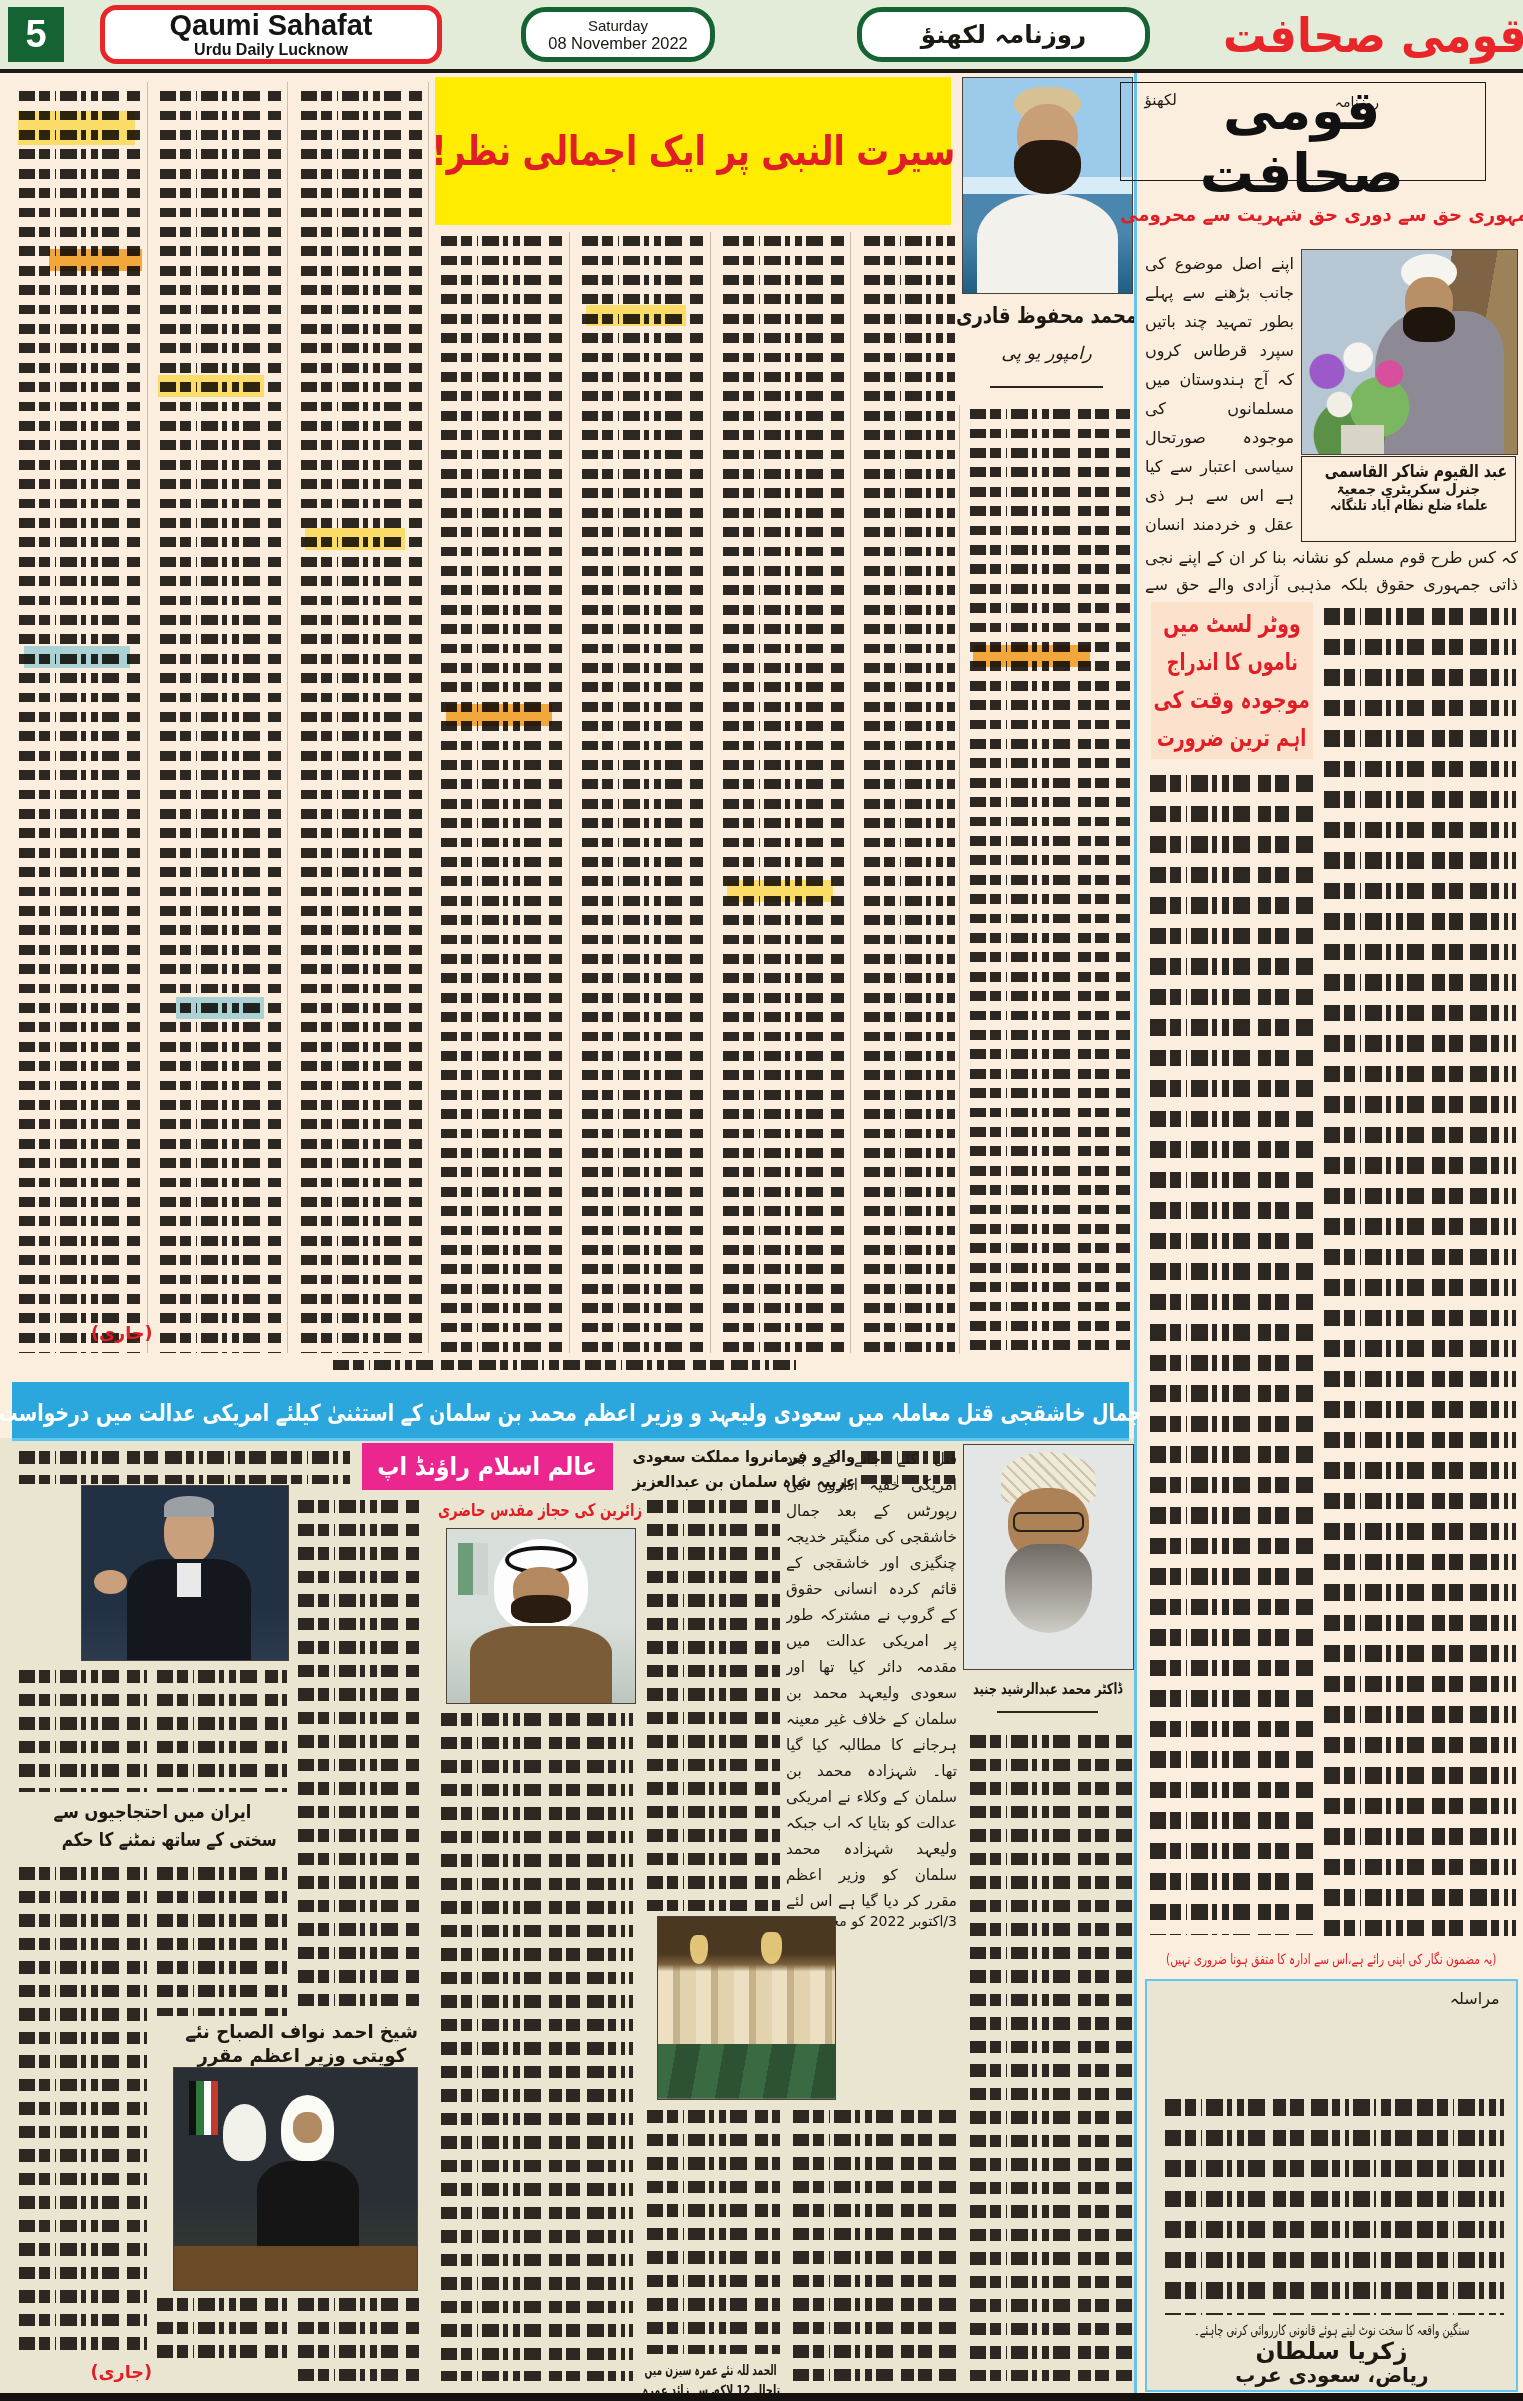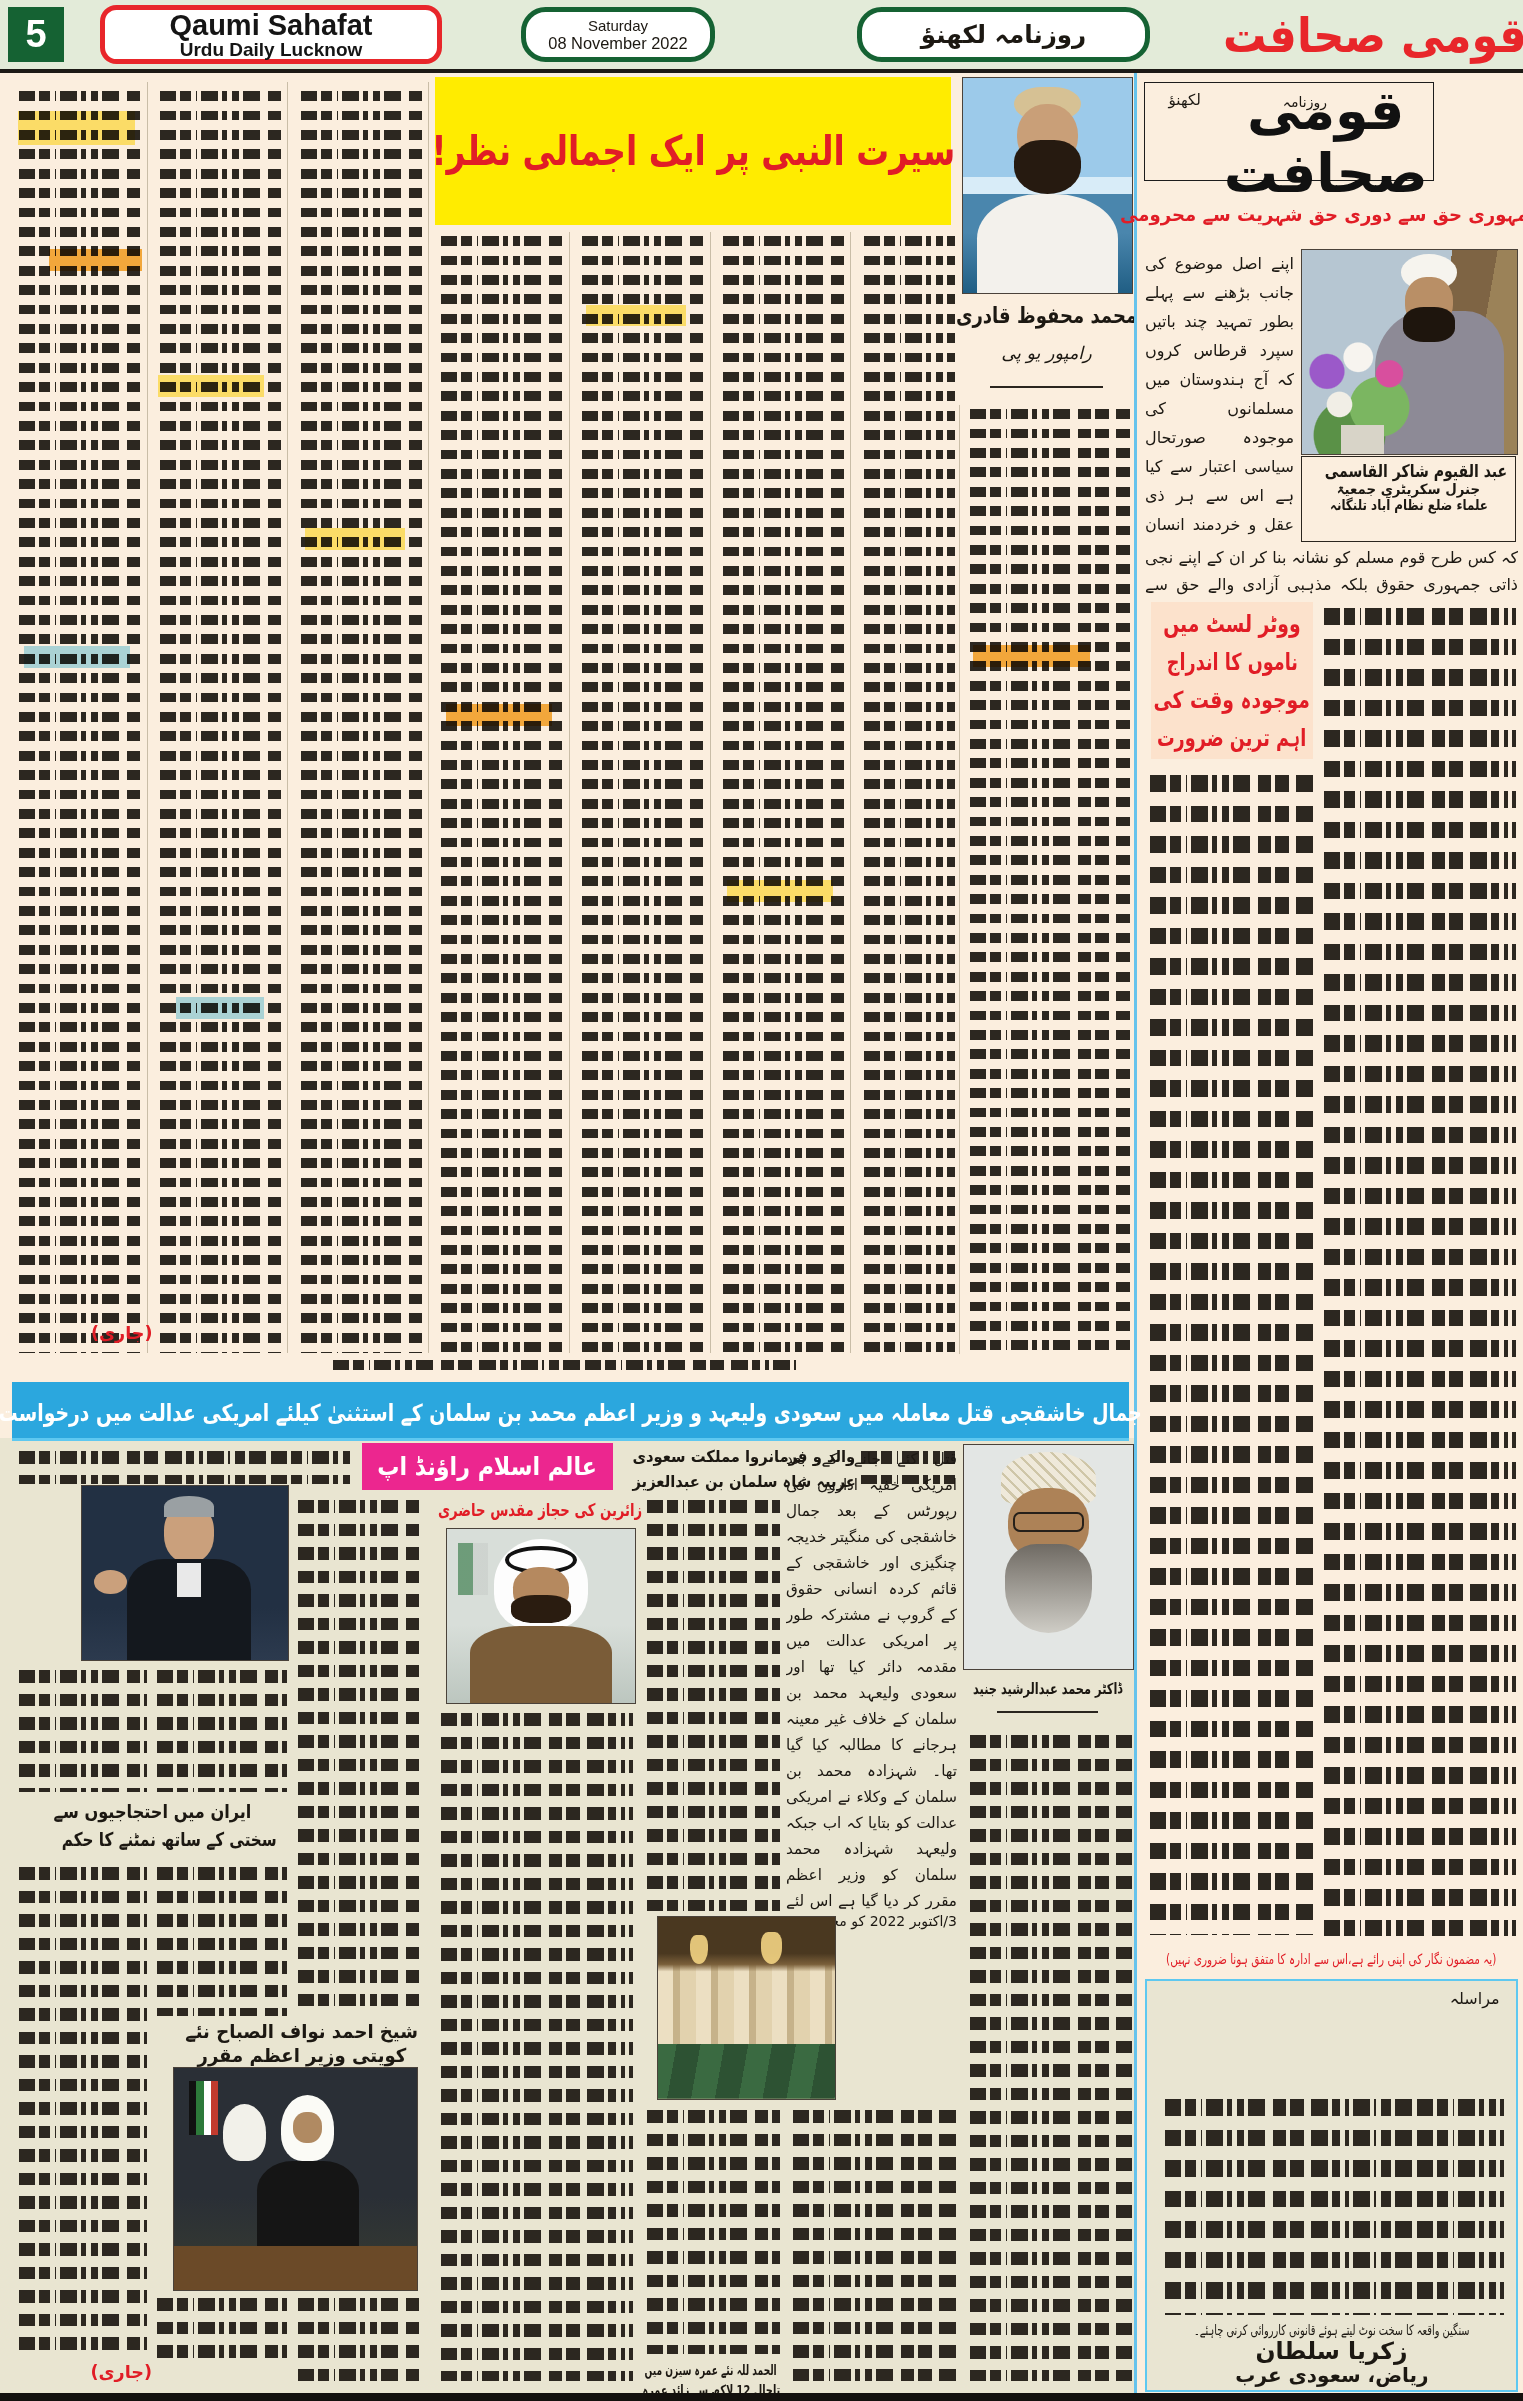--- a/index.html
+++ b/index.html
@@ -34,21 +34,21 @@
 
   <div class="abs ctr" style="left:8.2px;top:7px;width:56px;height:55px;background:#156233;">
     <span class="lat bold" style="color:#fff;font-size:38px;">5</span>
   </div>
 
   <div class="abs" style="left:100px;top:4.7px;width:342px;height:59px;background:#fff;border:5.3px solid #e8262a;border-radius:16.4px;box-sizing:border-box;">
     <div class="ctr" style="height:32px;">
       <span class="lat bold" style="font-size:29px;color:#151515;">Qaumi Sahafat</span>
     </div>
     <div class="ctr" style="height:16.4px;">
-      <span class="lat bold" style="font-size:19px;color:#151515;">Urdu Daily Lucknow</span>
+      <span class="lat bold" style="font-size:16px;color:#151515;">Urdu Daily Lucknow</span>
     </div>
   </div>
 
   <div class="abs ctr" style="left:521px;top:7px;width:194px;height:55px;background:#fff;border:5.9px solid #156233;border-radius:24.6px;box-sizing:border-box;flex-direction:column;">
     <span class="lat" style="font-size:15px;">Saturday</span>
     <span class="lat" style="font-size:16.4px;">08 November 2022</span>
   </div>
 
   <div class="abs ctr" style="left:857px;top:7px;width:293px;height:55px;background:#fff;border:5.9px solid #156233;border-radius:24.6px;box-sizing:border-box;">
     <span class="urdu bold" style="font-size:24.6px;">روزنامہ لکھنؤ</span>
@@ -104,21 +104,21 @@
   <div class="hl" style="left:446px;top:704px;width:106px;height:22px;background:#f5a623;"></div>
   <div class="hl" style="left:586px;top:305px;width:100px;height:21px;background:#ffe95e;"></div>
   <div class="hl" style="left:727px;top:880px;width:106px;height:22px;background:#ffe95e;"></div>
   <div class="hl" style="left:973px;top:645px;width:117px;height:22px;background:#f5a623;"></div>
   <div class="hl" style="left:176px;top:997px;width:88px;height:22px;background:#9fdcf2;"></div>
 
   <div class="abs urdu bold red" style="left:23.5px;top:1323px;width:129px;height:26px;font-size:17.6px;">(جاری)</div>
 
   <div class="abs" style="left:1134px;top:73px;width:2.9px;height:2321px;background:#66c3ec;"></div>
 
-  <div class="abs" style="left:1144px;top:82px;width:290px;height:99px;border:1.8px solid #1c1c1c;box-sizing:border-box;">
+  <div class="abs" style="left:1120px;top:82px;width:366px;height:99px;border:1.8px solid #1c1c1c;box-sizing:border-box;">
     <span class="urdu abs" style="left:23.5px;top:8.2px;font-size:15.2px;">لکھنؤ</span>
     <span class="urdu abs" style="right:106px;top:10.6px;font-size:14px;">روزنامہ</span>
     <div class="ctr" style="position:absolute;left:4.7px;top:26px;width:352px;height:66px;">
       <span class="urdu bold" style="font-size:54px;color:#111;">قومی صحافت</span>
     </div>
   </div>
 
   <div class="abs ctr" style="left:1144px;top:189px;width:375px;height:50px;">
     <span class="urdu bold fit red" style="--sx:.95;font-size:19px;">جمہوری حق سے دوری حق شہریت سے محرومی</span>
   </div>

